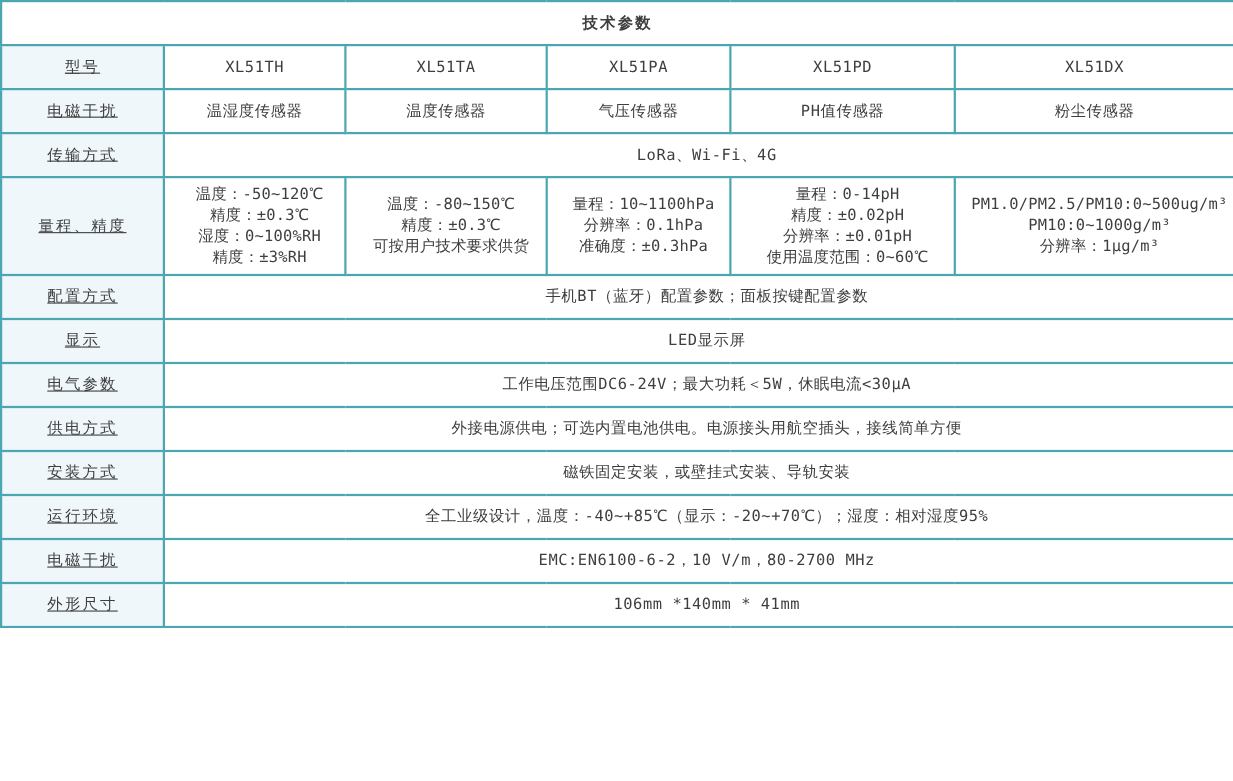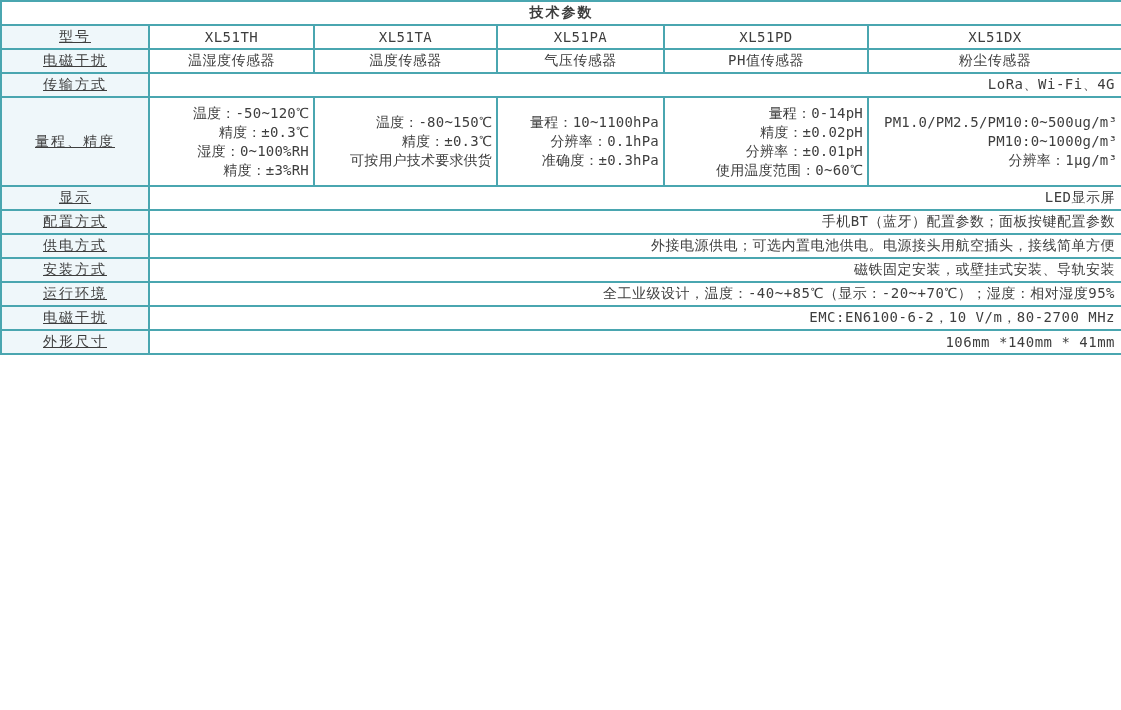--- a/index.html
+++ b/index.html
@@ -39,25 +39,25 @@
     color: var(--accent);
     background: #ffffff;
   }
   td.label-cell {
     background: var(--label-bg);
     text-align: center;
     letter-spacing: 2px;
     font-size: 14px;
     text-decoration: underline;
   }
-  tr.row-normal td { height: 24px; }
+  tr.row-normal td { height: 40px; }
   tr.row-tall td { height: 89px; }
   td.value-cell {
     background: #ffffff;
-    text-align: right;
+    text-align: center;
     padding: 2px 6px 2px 20px;
     letter-spacing: 0.5px;
   }
   td.value-cell.center {
     text-align: center;
     padding: 2px 19px;
   }
   td.value-cell.multi {
     padding: 4px 4px 4px 13px;
     letter-spacing: 0.2px;
@@ -127,26 +127,30 @@
           <div class="line">分辨率：±0.01pH</div>
           <div class="line">使用温度范围：0~60℃</div>
         </td>
         <td class="value-cell multi">
           <div class="line">PM1.0/PM2.5/PM10:0~500ug/m³</div>
           <div class="line">PM10:0~1000g/m³</div>
           <div class="line">分辨率：1μg/m³</div>
         </td>
       </tr>
       <tr class="row-normal">
+        <td class="label-cell">配置方式</td>
+        <td colspan="5" class="value-cell">手机BT（蓝牙）配置参数；面板按键配置参数</td>
+      </tr>
+      <tr class="row-normal">
         <td class="label-cell">显示</td>
         <td colspan="5" class="value-cell">LED显示屏</td>
       </tr>
       <tr class="row-normal">
-        <td class="label-cell">配置方式</td>
-        <td colspan="5" class="value-cell">手机BT（蓝牙）配置参数；面板按键配置参数</td>
+        <td class="label-cell">电气参数</td>
+        <td colspan="5" class="value-cell">工作电压范围DC6-24V；最大功耗＜5W，休眠电流&lt;30μA</td>
       </tr>
       <tr class="row-normal">
         <td class="label-cell">供电方式</td>
         <td colspan="5" class="value-cell">外接电源供电；可选内置电池供电。电源接头用航空插头，接线简单方便</td>
       </tr>
       <tr class="row-normal">
         <td class="label-cell">安装方式</td>
         <td colspan="5" class="value-cell">磁铁固定安装，或壁挂式安装、导轨安装</td>
       </tr>
       <tr class="row-normal">

